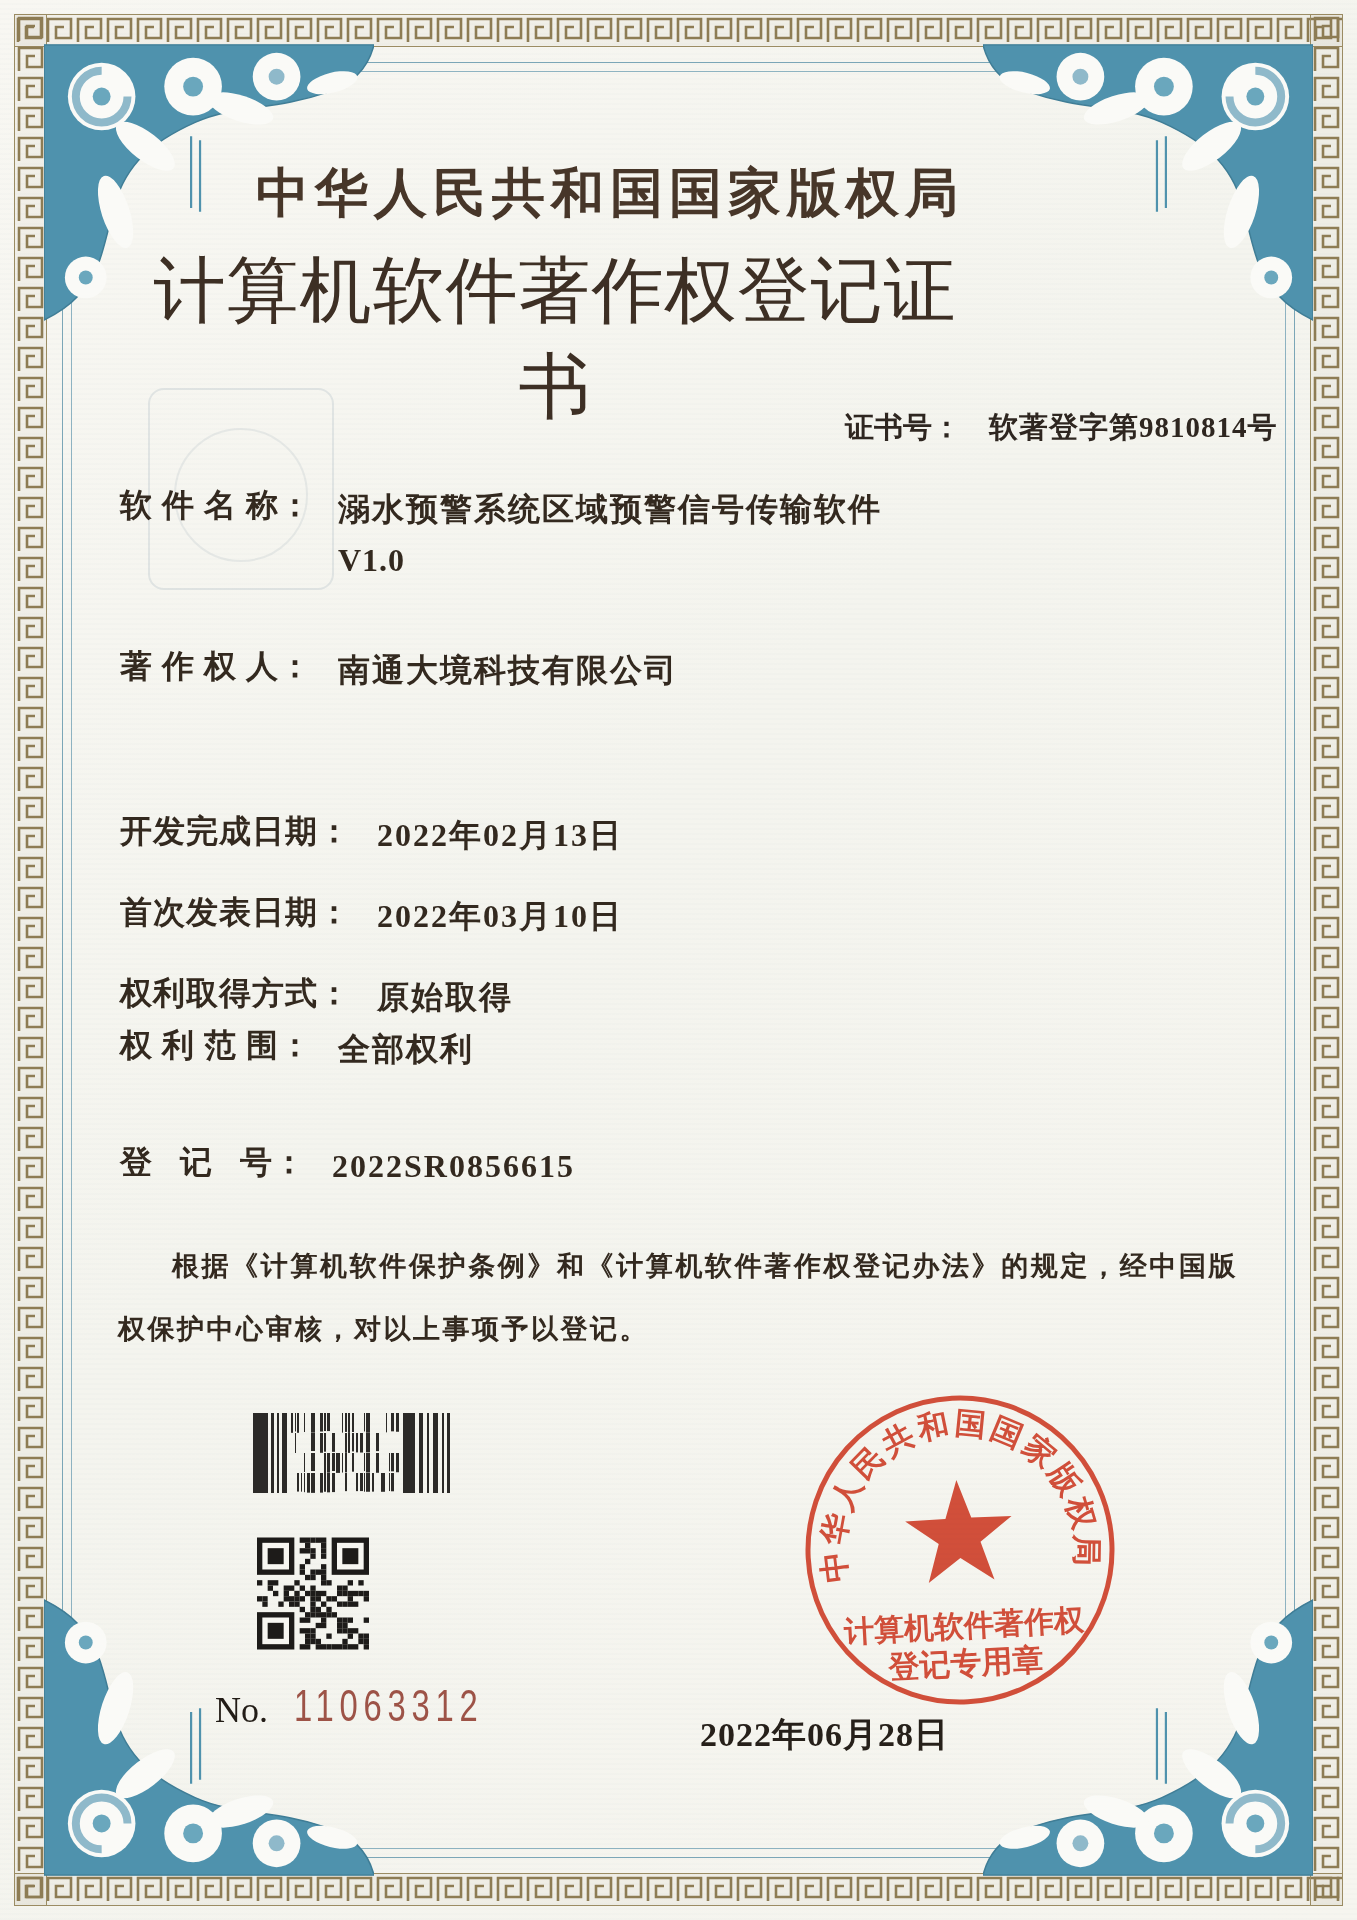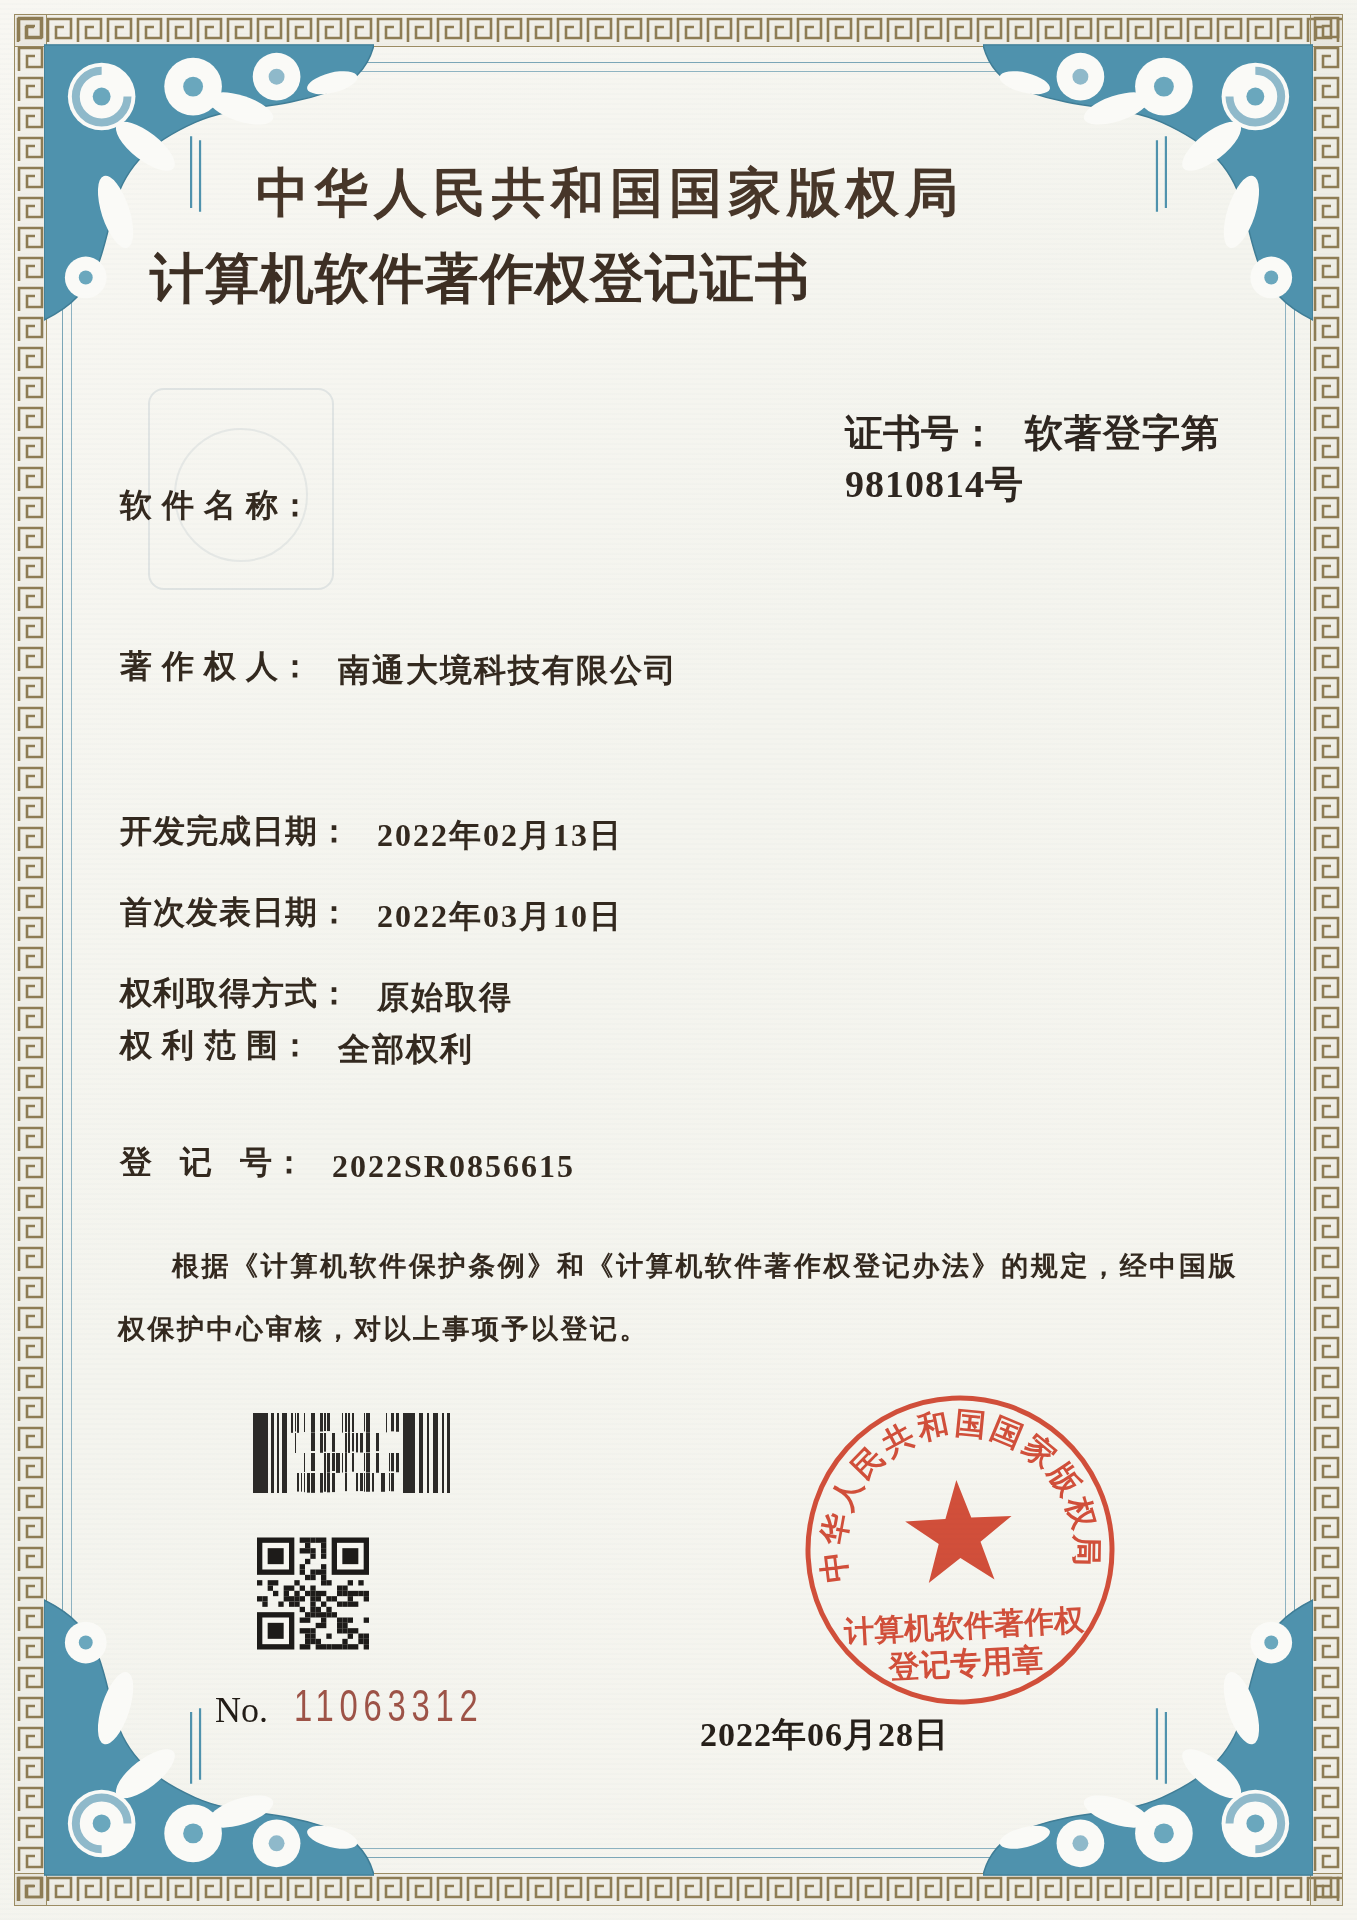--- a/index.html
+++ b/index.html
@@ -29,24 +29,24 @@
   
   .fl{position:absolute; width:330px; height:290px; z-index:3;}
   .fl svg{display:block; width:100%; height:100%;}
   .fl-tl{top:44px; left:44px;}
   .fl-tr{top:44px; right:44px; transform:scaleX(-1);}
   .fl-bl{bottom:44px; left:44px; transform:scaleY(-1);}
   .fl-br{bottom:44px; right:44px; transform:scale(-1,-1);}
   
   .authority{position:absolute; top:158px; left:190px; width:840px; text-align:center;
     font-size:53px; font-weight:700; letter-spacing:6px; color:#473629;}
-  .cert-title{position:absolute; top:243px; left:150px; width:810px; 
-    font-size:54px; font-weight:700; letter-spacing:1px; color:#3d2f24;}
-  
-  .cert-no{position:absolute; top:408px; left:845px; font-size:38px; font-weight:700; color:#2e2620;}
+  .cert-title{position:absolute; top:243px; left:150px; width:810px; text-align:center;
+    font-size:72px; font-weight:400; letter-spacing:1px; color:#3d2f24;}
+  
+  .cert-no{position:absolute; top:408px; left:845px; font-size:29px; font-weight:700; color:#2e2620;}
   .cert-no .v{margin-left:28px; letter-spacing:1px;}
   
   .row{position:absolute; left:120px; display:flex; align-items:flex-start;
     font-size:32px; font-weight:700; color:#33291f;}
   .row .label{white-space:pre; letter-spacing:1px;}
   .row .value{margin-left:26px; letter-spacing:2px; line-height:1.6; font-weight:600;}
   .row .value .l2{display:block; letter-spacing:1px;}
   
   .statement{position:absolute; top:1235px; left:118px; width:1120px;
     font-size:27px; font-weight:600; line-height:2.35; letter-spacing:2.5px;
@@ -154,20 +154,21 @@
 
   <div class="authority">中华人民共和国国家版权局</div>
   <div class="cert-title">计算机软件著作权登记证书</div>
 
   <div class="cert-no">
     <span>证书号：</span><span class="v">软著登字第9810814号</span>
   </div>
 
   <div class="row" style="top:484px">
     <span class="label">软 件 名 称：</span>
+    <span class="value"><span>溺水预警系统区域预警信号传输软件</span><span class="l2">V1.0</span></span>
   </div>
   <div class="row" style="top:645px">
     <span class="label">著 作 权 人：</span>
     <span class="value">南通大境科技有限公司</span>
   </div>
   <div class="row" style="top:810px">
     <span class="label">开发完成日期：</span>
     <span class="value">2022年02月13日</span>
   </div>
   <div class="row" style="top:891px">

